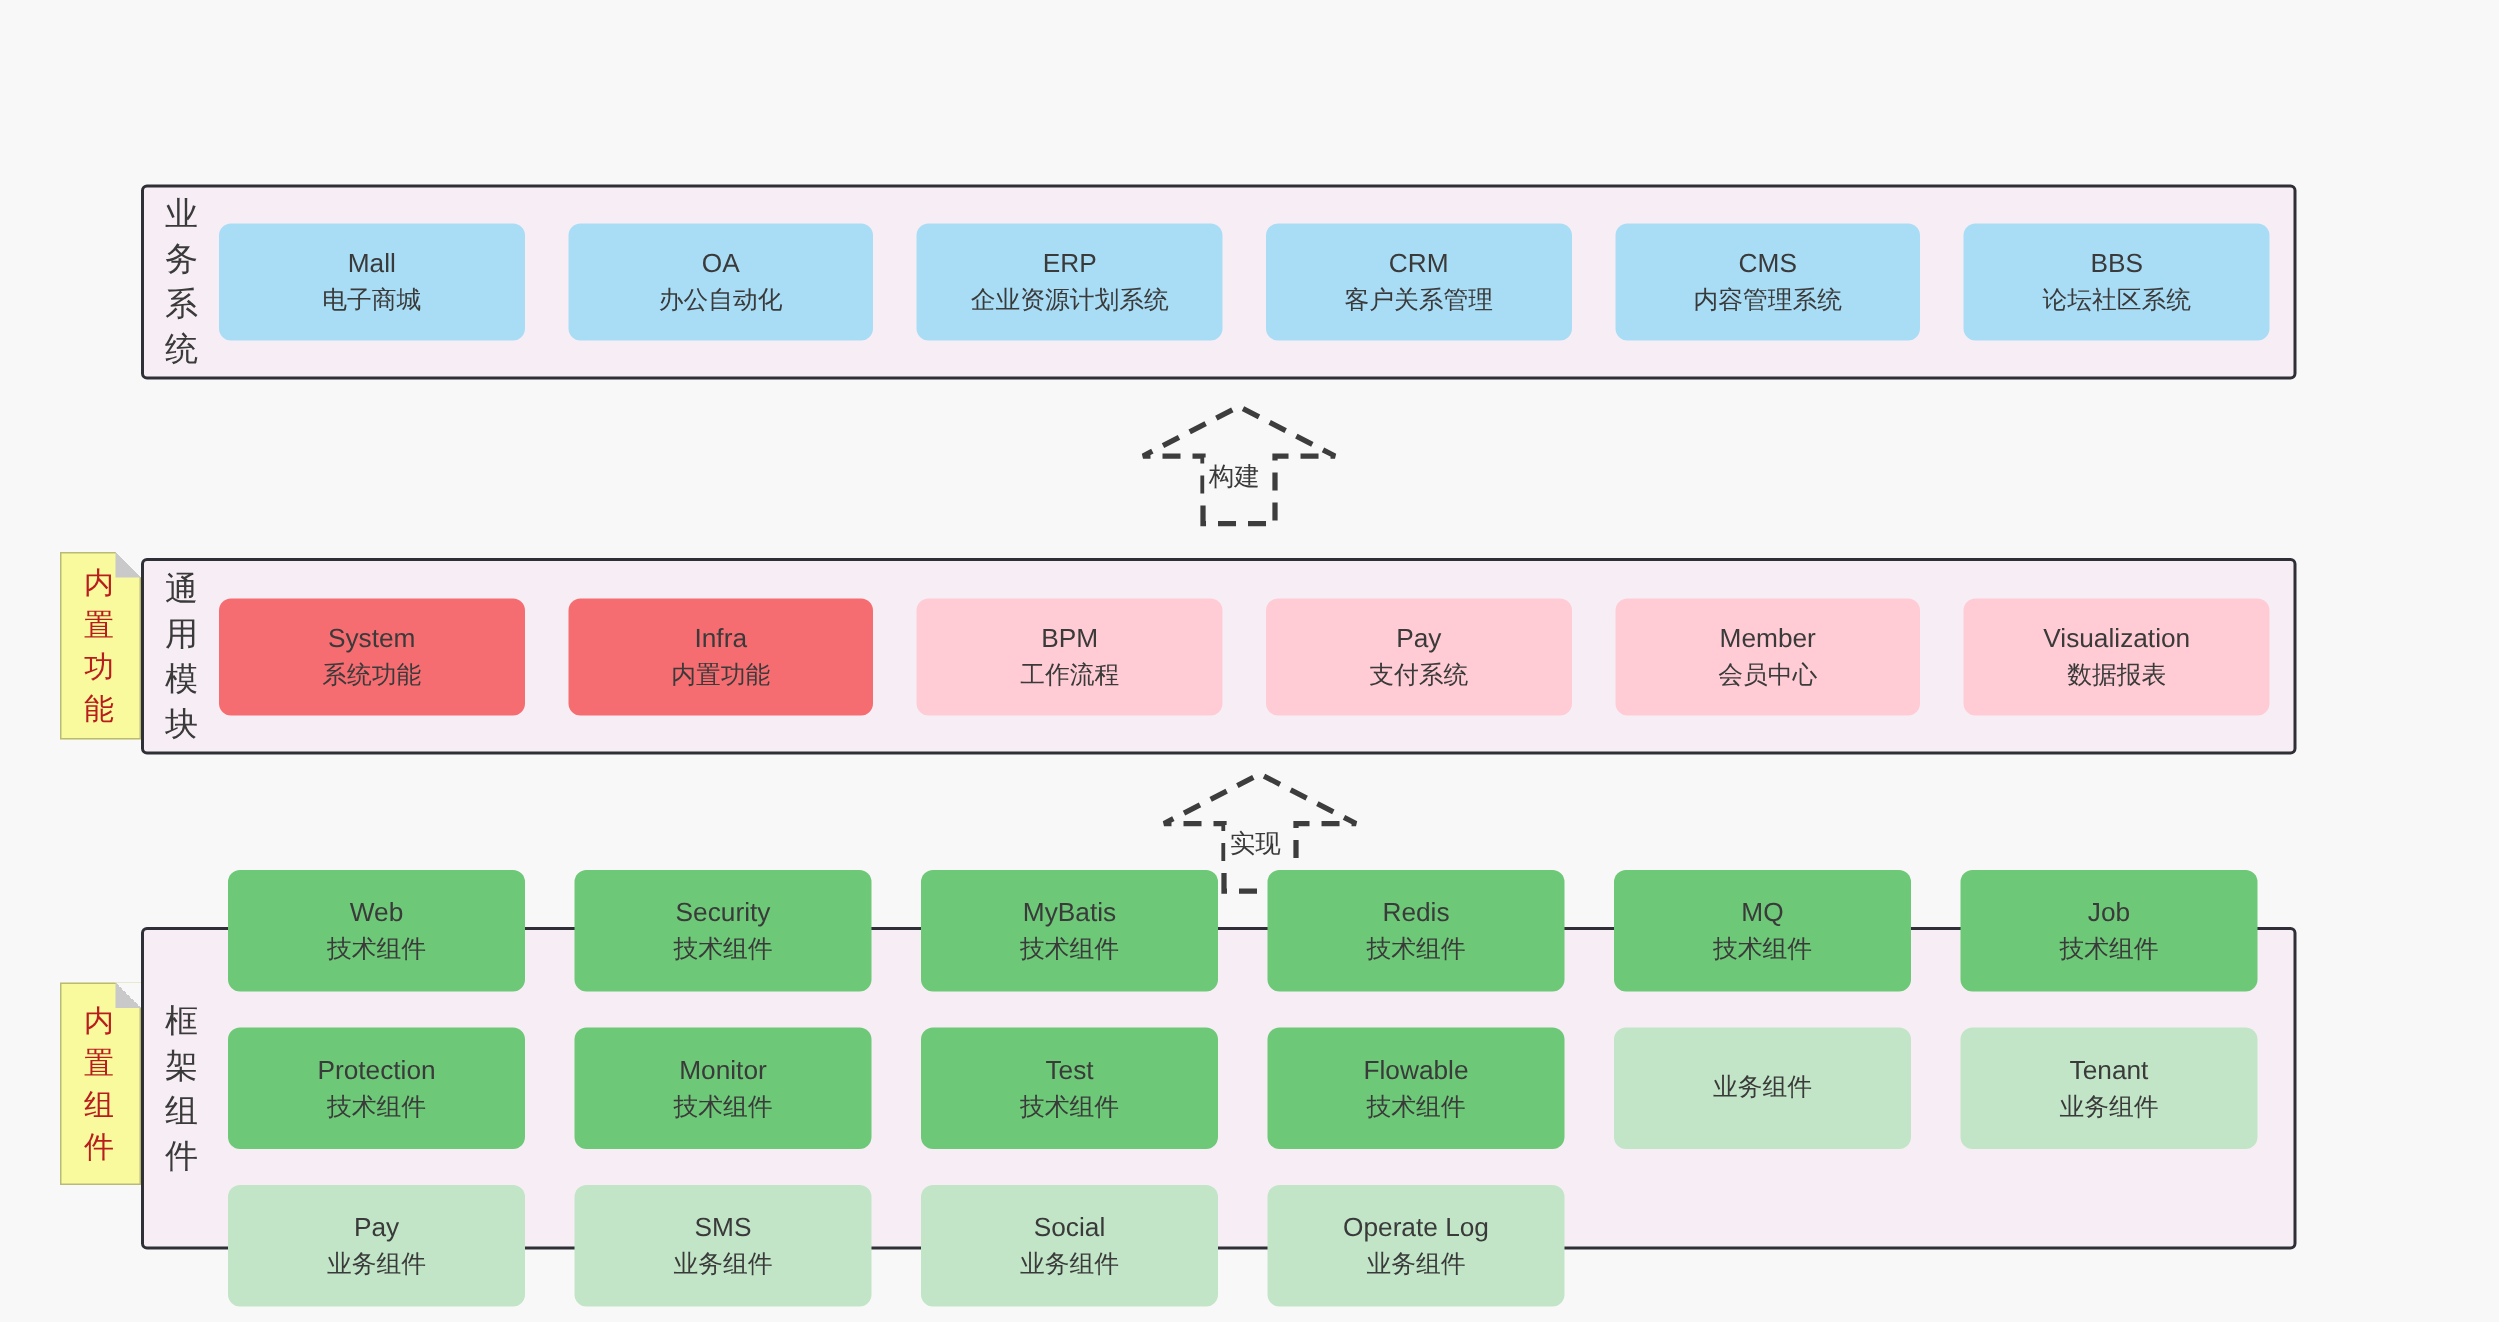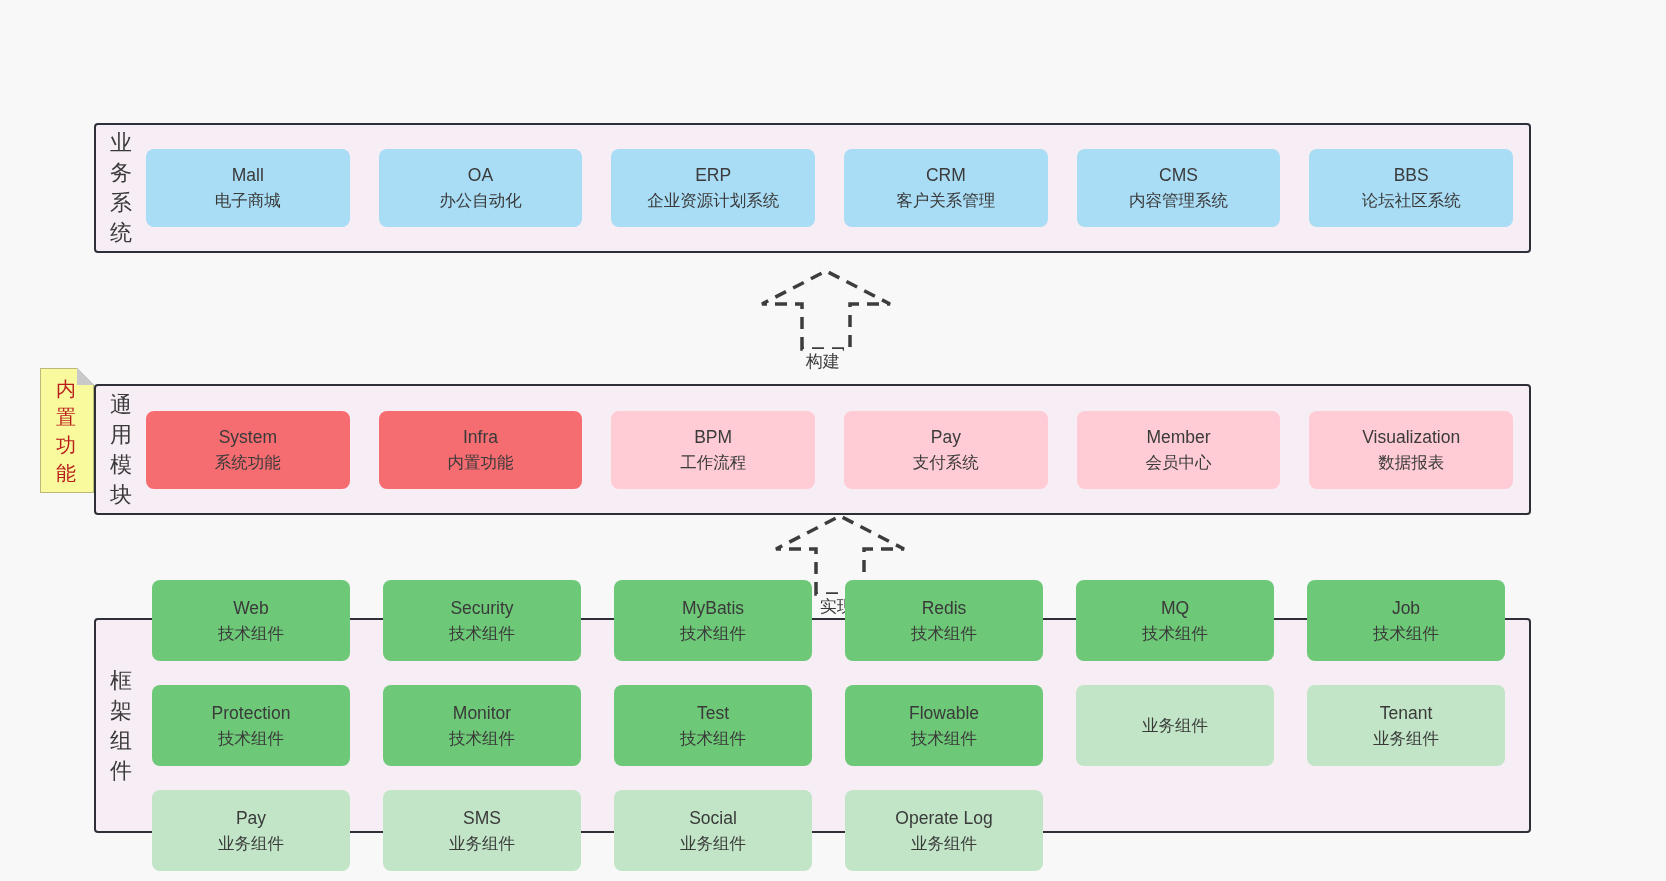--- a/index.html
+++ b/index.html
@@ -102,21 +102,20 @@
   }
   .arrow-label{
     position:absolute;
     left:50%;top:44%;
     transform:translateX(-58%);
     background:var(--page-bg,#f8f8f8);
     padding:1px 3px;
     font-size:17px;
     color:var(--text,#3a3a3a);
     white-space:nowrap;
-    margin-top:44px;
   }
 </style>
 </head>
 <body>
 
 <div class="canvas">
 
   <section class="panel" style="top:123px;height:130px;">
     <div class="layer-label">业务系统</div>
     <div class="grid cols6">
@@ -152,21 +151,21 @@
       <path d="M 44 81 L 44 36 L 4 36 L 68 3 L 132 36 L 92 36 L 92 81 Z"></path>
     </svg>
     <span class="arrow-label">构建</span>
   </div>
 
   <div class="sticky" style="top:368px;height:125px;">
     <div class="fold"></div>
     <div class="sticky-text">内置功能</div>
   </div>
 
-  <section class="panel" style="top:384px;height:131px;">
+  <section class="panel" style="top:372px;height:131px;">
     <div class="layer-label">通用模块</div>
     <div class="grid cols6">
         <div class="box red">
           <div class="box-title">System</div>
           <div class="box-subtitle">系统功能</div>
         </div>
         <div class="box red">
           <div class="box-title">Infra</div>
           <div class="box-subtitle">内置功能</div>
         </div>
@@ -189,20 +188,24 @@
       </div>
   </section>
 
   <div class="arrow" style="top:513px;left:772px;">
     <svg viewBox="0 0 136 84">
       <path d="M 44 81 L 44 36 L 4 36 L 68 3 L 132 36 L 92 36 L 92 81 Z"></path>
     </svg>
     <span class="arrow-label">实现</span>
   </div>
 
+  <div class="sticky" style="top:655px;height:135px;">
+    <div class="fold"></div>
+    <div class="sticky-text">内置组件</div>
+  </div>
 
   <section class="panel" style="top:618px;height:215px;">
     <div class="layer-label">框架组件</div>
     <div class="grid cols8">
         <div class="box green">
           <div class="box-title">Web</div>
           <div class="box-subtitle">技术组件</div>
         </div>
         <div class="box green">
           <div class="box-title">Security</div>

